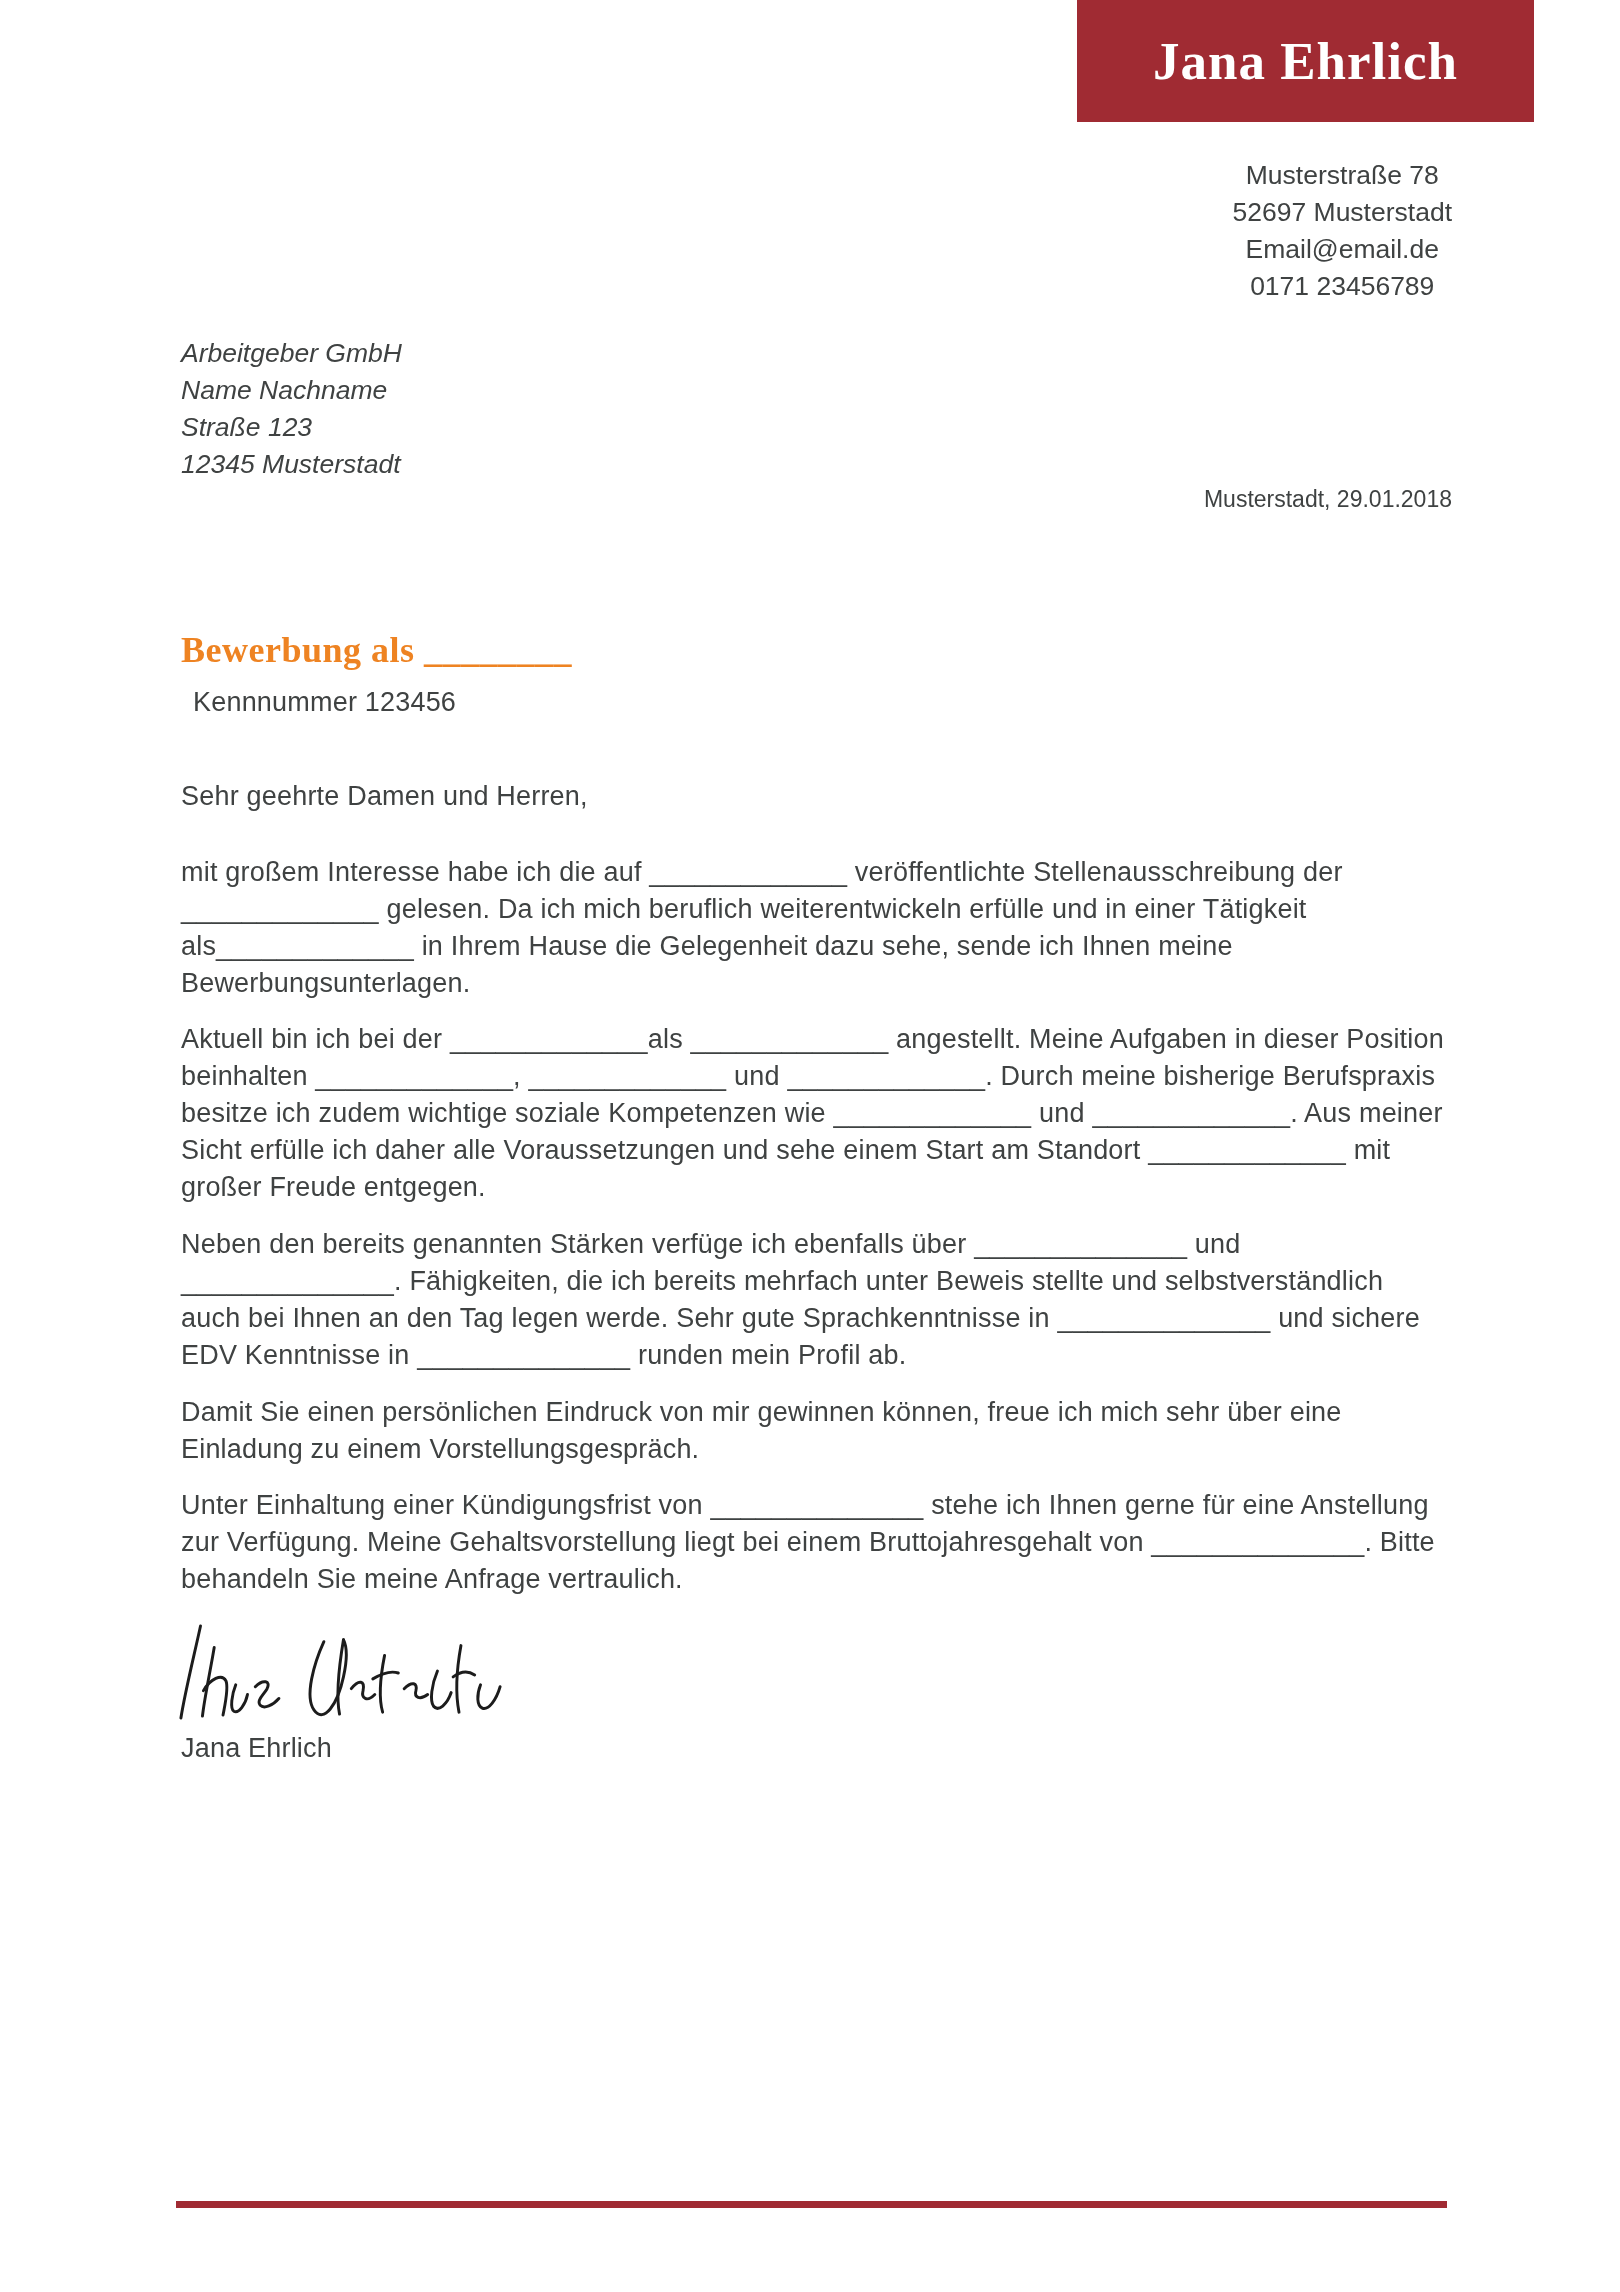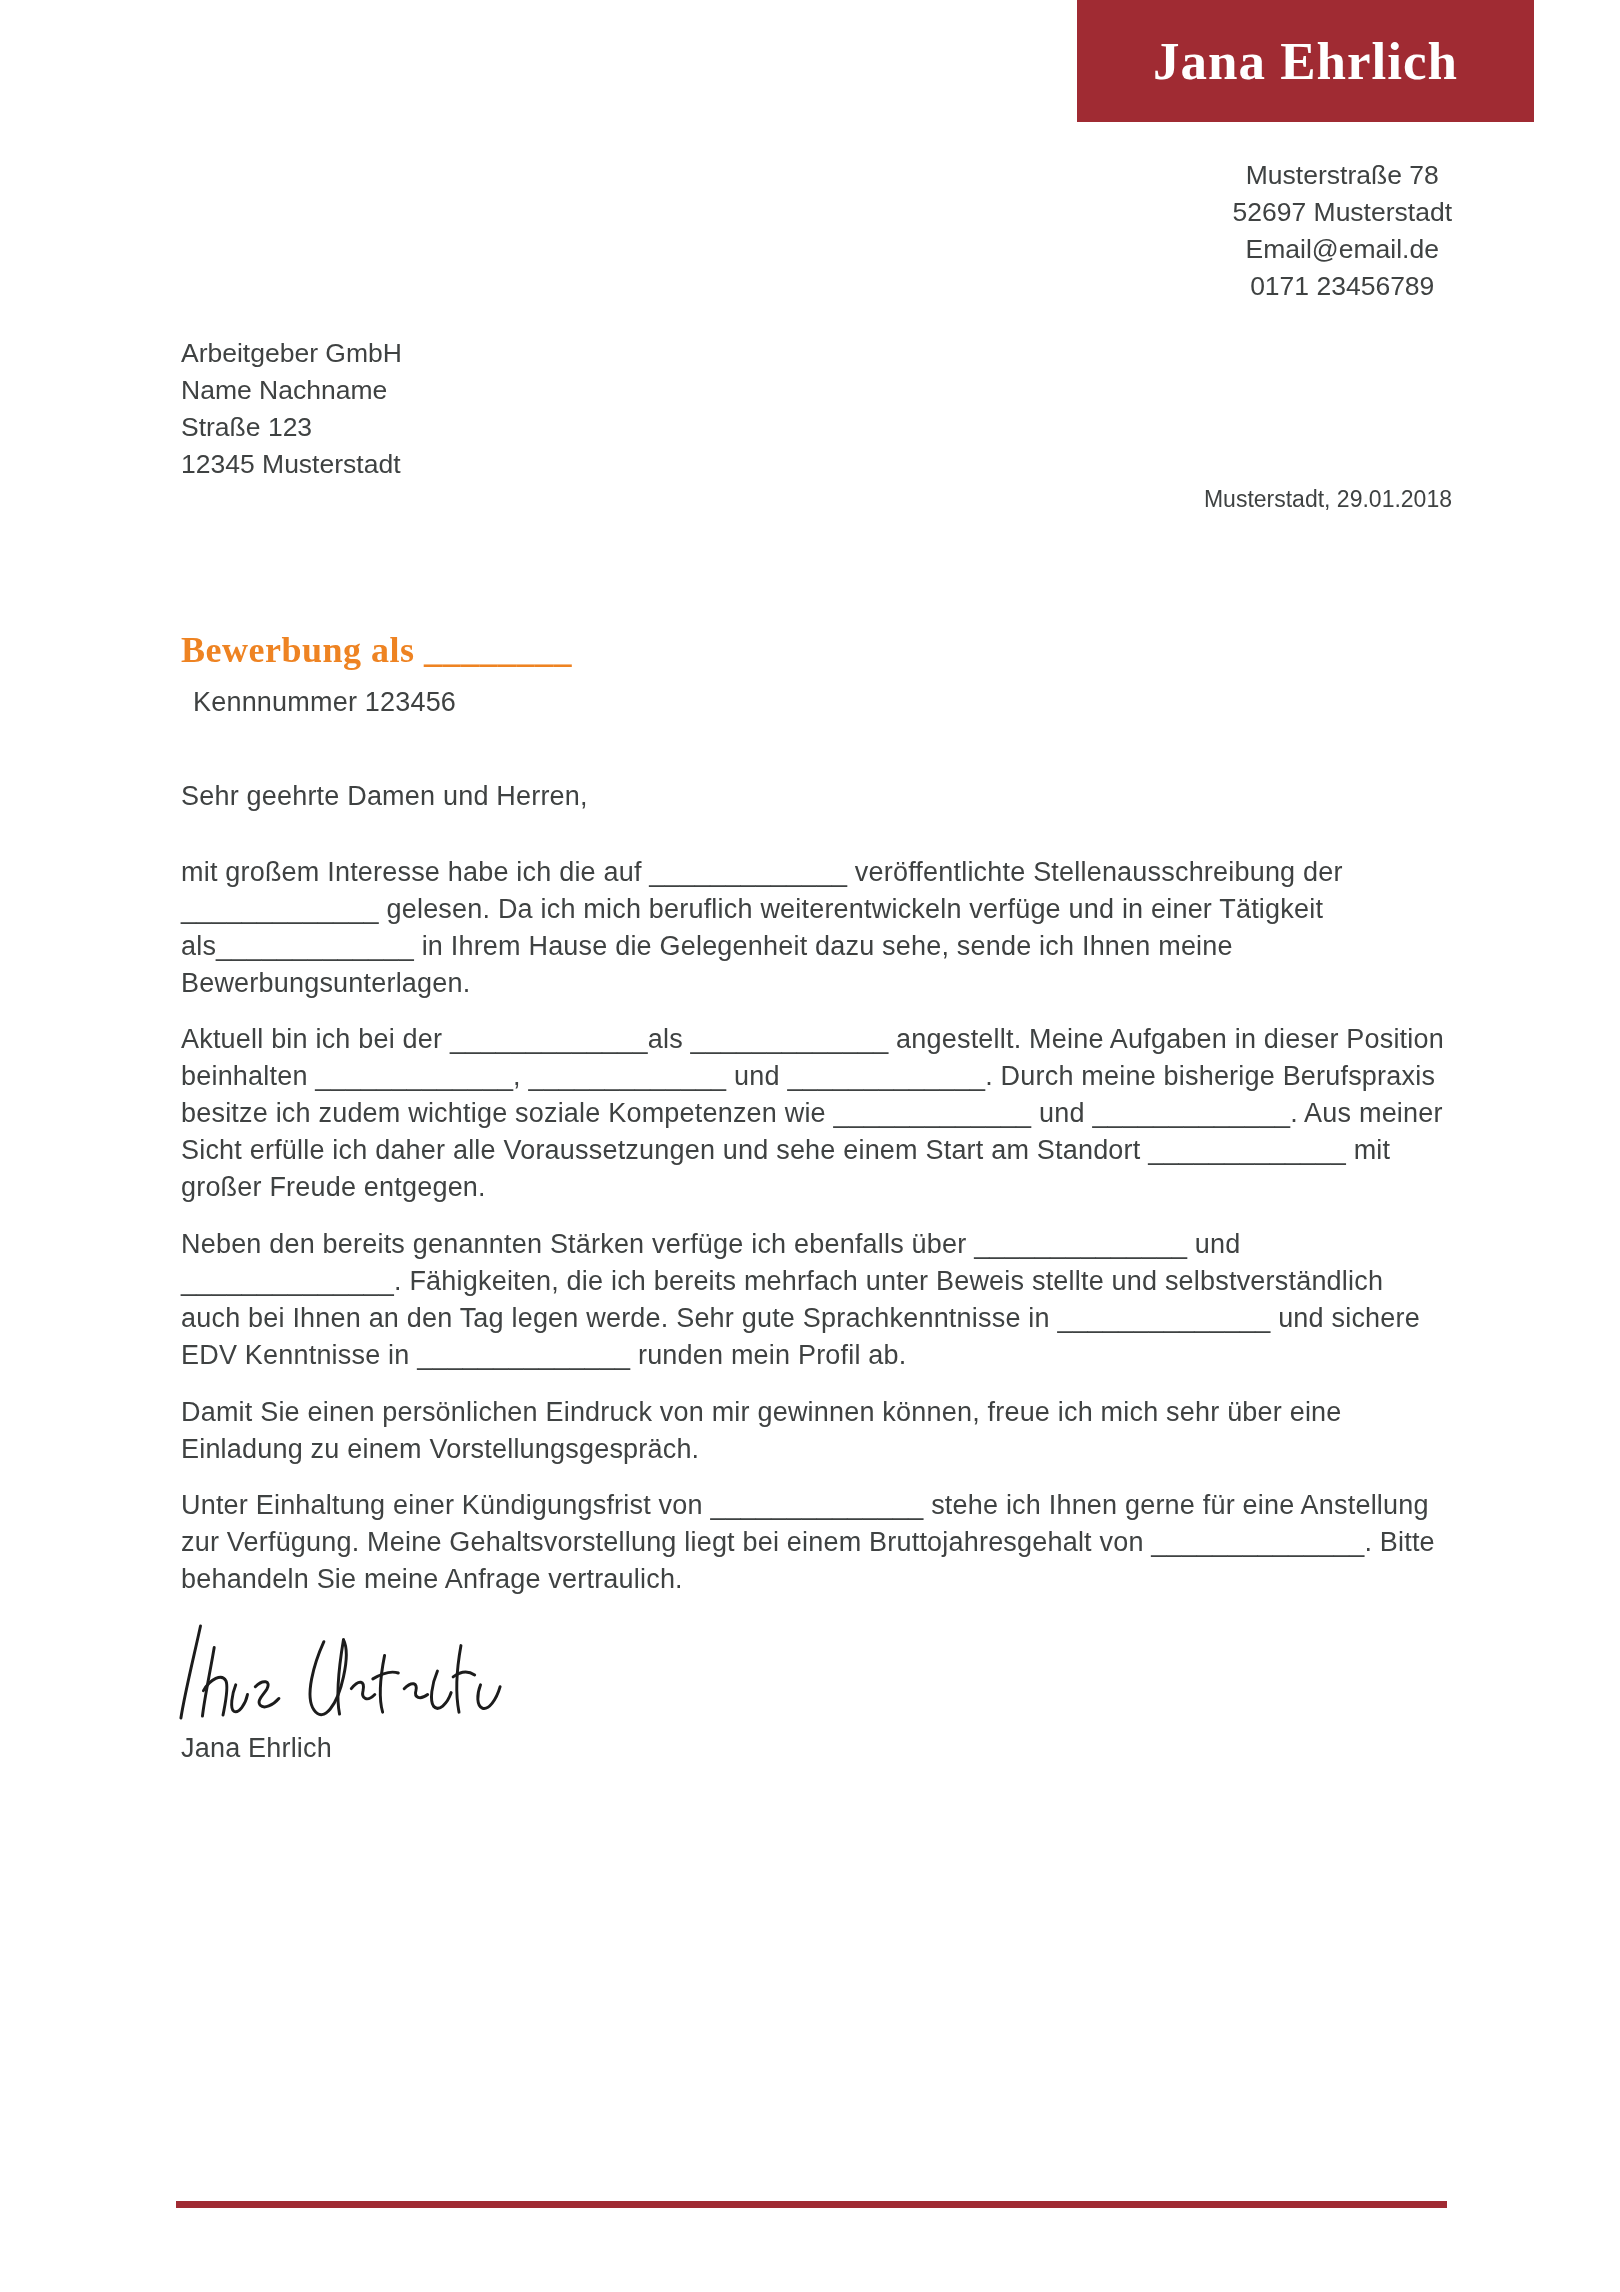--- a/index.html
+++ b/index.html
@@ -42,20 +42,21 @@
     font-size: 26.5px;
     line-height: 37px;
   }
 
   .recipient {
     position: absolute;
     top: 335px;
     left: 181px;
     font-size: 26.5px;
     line-height: 37px;
+    font-style: italic;
   }
 
   .dateline {
     position: absolute;
     top: 486px;
     right: 168px;
     font-size: 23px;
   }
 
   .content {
@@ -118,21 +119,21 @@
   </div>
 
   <div class="dateline">Musterstadt, 29.01.2018</div>
 
   <div class="content">
     <h1 class="subject-title">Bewerbung als ________</h1>
     <p class="subject-ref">Kennnummer 123456</p>
 
     <p class="salutation">Sehr geehrte Damen und Herren,</p>
 
-    <p class="para">mit großem Interesse habe ich die auf _____________ veröffentlichte Stellenausschreibung der _____________ gelesen. Da ich mich beruflich weiterentwickeln verfüge und in einer Tätigkeit als_____________ in Ihrem Hause die Gelegenheit dazu sehe, sende ich Ihnen meine Bewerbungsunterlagen.</p>
+    <p class="para">mit großem Interesse habe ich die auf _____________ veröffentlichte Stellenausschreibung der _____________ gelesen. Da ich mich beruflich weiterentwickeln erfülle und in einer Tätigkeit als_____________ in Ihrem Hause die Gelegenheit dazu sehe, sende ich Ihnen meine Bewerbungsunterlagen.</p>
     <p class="para">Aktuell bin ich bei der _____________als _____________ angestellt. Meine Aufgaben in dieser Position beinhalten _____________, _____________ und _____________. Durch meine bisherige Berufspraxis besitze ich zudem wichtige soziale Kompetenzen wie _____________ und _____________. Aus meiner Sicht erfülle ich daher alle Voraussetzungen und sehe einem Start am Standort _____________ mit großer Freude entgegen.</p>
     <p class="para">Neben den bereits genannten Stärken verfüge ich ebenfalls über ______________ und ______________. Fähigkeiten, die ich bereits mehrfach unter Beweis stellte und selbstverständlich auch bei Ihnen an den Tag legen werde. Sehr gute Sprachkenntnisse in ______________ und sichere EDV Kenntnisse in ______________ runden mein Profil ab.</p>
     <p class="para">Damit Sie einen persönlichen Eindruck von mir gewinnen können, freue ich mich sehr über eine Einladung zu einem Vorstellungsgespräch.</p>
     <p class="para">Unter Einhaltung einer Kündigungsfrist von ______________ stehe ich Ihnen gerne für eine Anstellung zur Verfügung. Meine Gehaltsvorstellung liegt bei einem Bruttojahresgehalt von ______________. Bitte behandeln Sie meine Anfrage vertraulich.</p>
 
 
     <svg class="signature-svg" width="329" height="110" viewBox="0 0 336 112">
       <g fill="none" stroke="#1c1c1c" stroke-width="3" stroke-linecap="round" stroke-linejoin="round">
         <path d="M24,8 C18,36 8,76 4,102"></path>
         <path d="M38,30 C34,54 28,82 26,100"></path>

